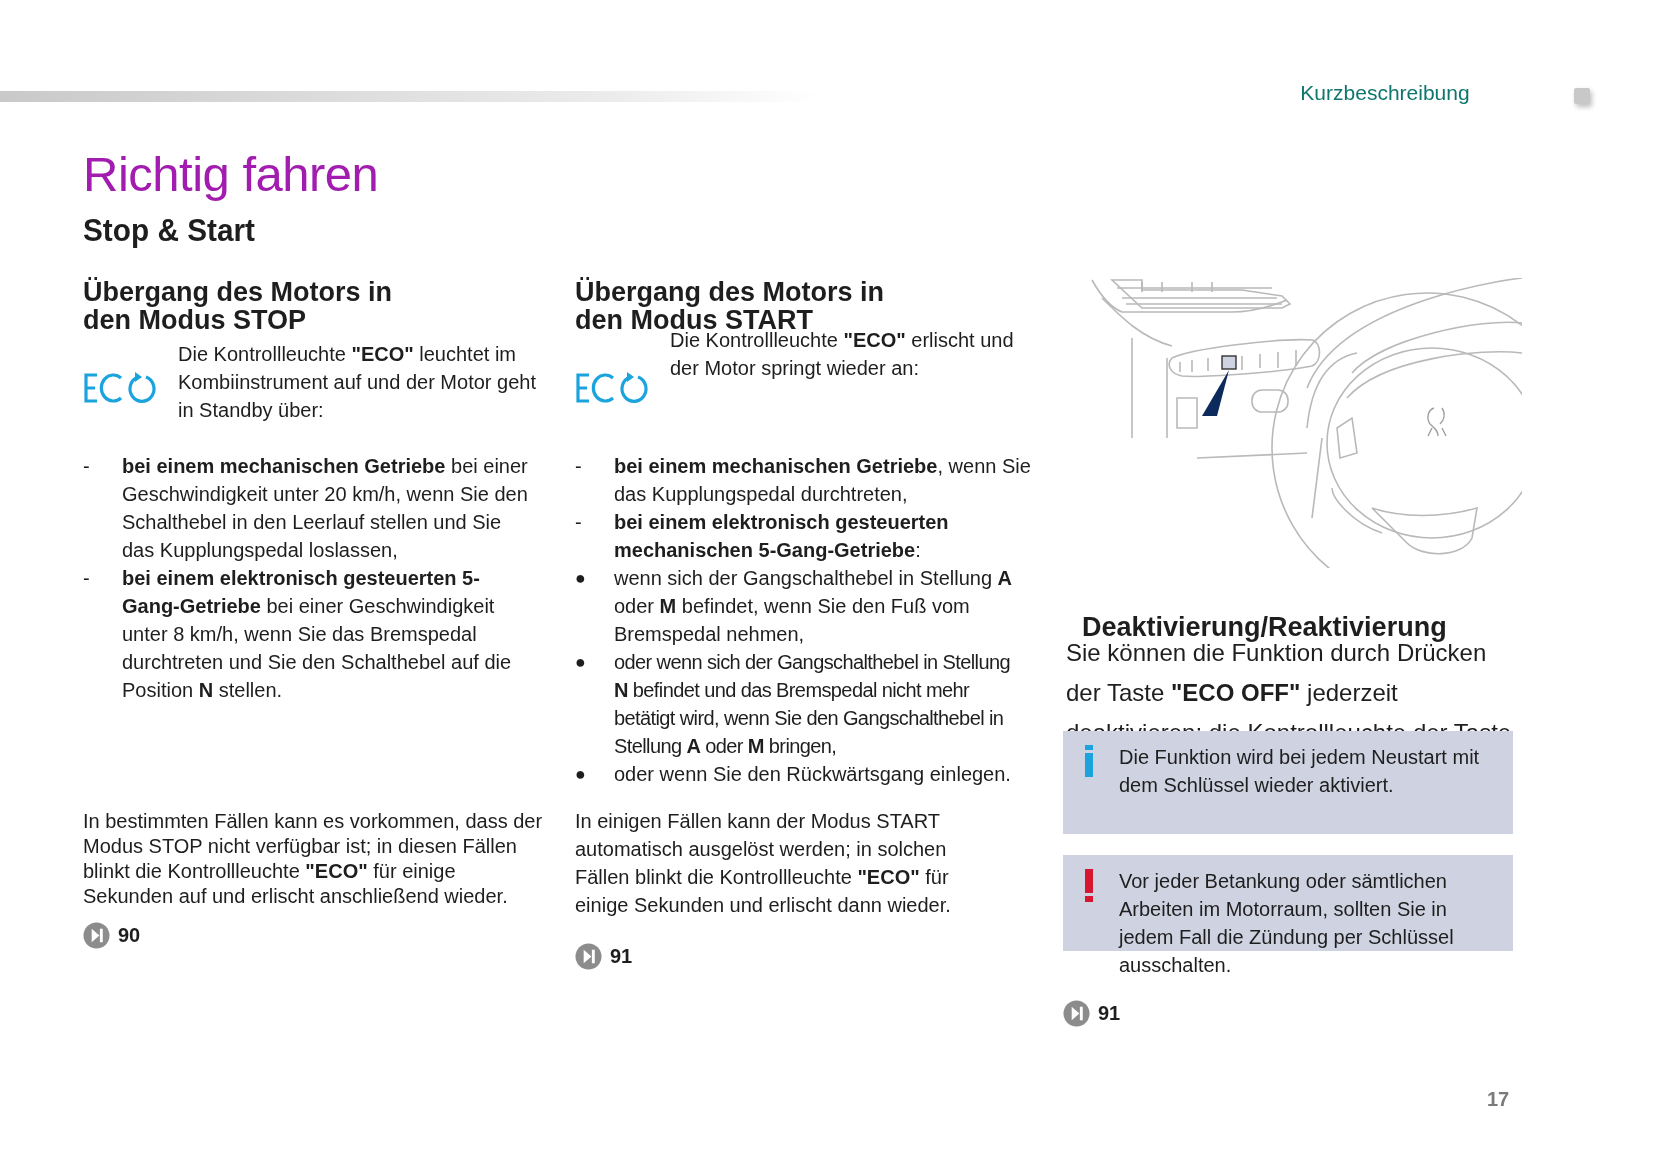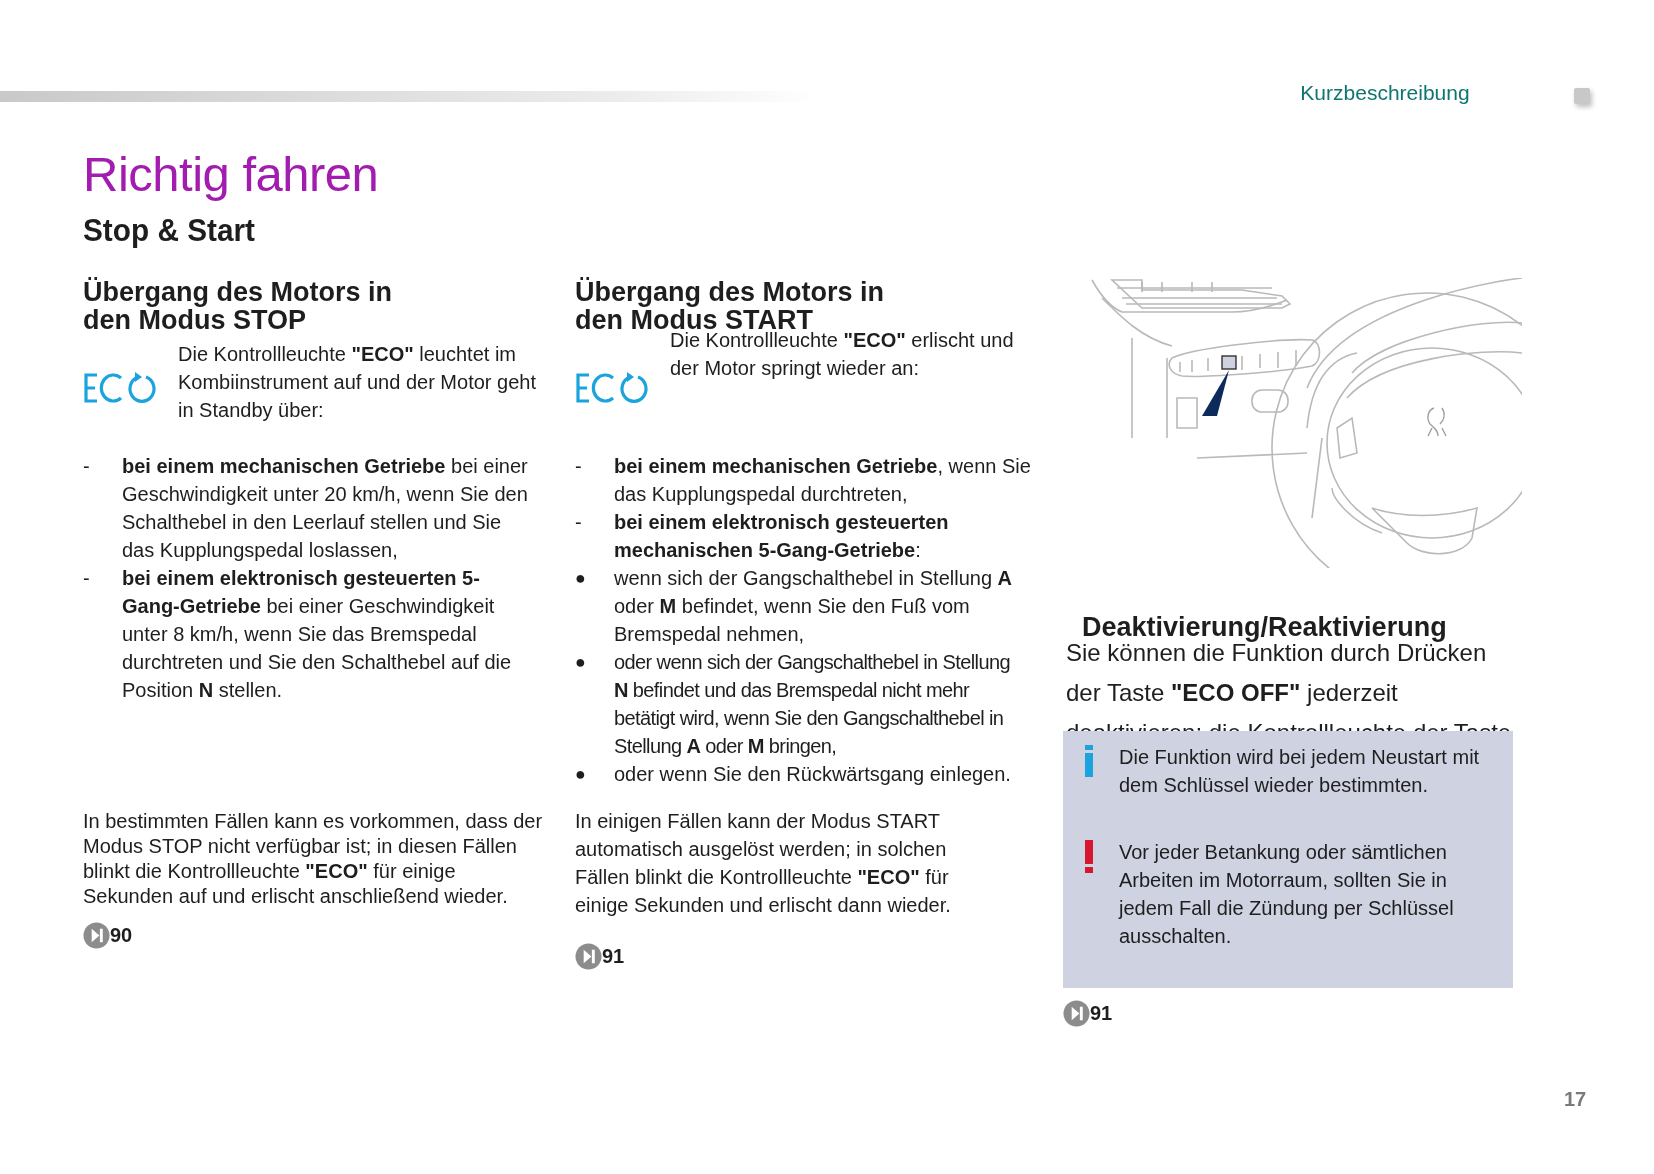--- a/index.html
+++ b/index.html
@@ -117,20 +117,21 @@
     .note {
       position: absolute;
       font-size: 20px;
       line-height: 25px;
       margin-top: 7px;
     }
     .ref {
       position: absolute;
       display: flex;
       align-items: center;
+      gap: 8px;
       font-size: 20px;
       font-weight: bold;
     }
     .ref-icon {
       width: 27px;
       height: 27px;
     }
 
     .illustration {
       position: absolute;
@@ -157,35 +158,35 @@
     }
     .callout {
       position: absolute;
       left: 1063px;
       width: 450px;
       background: #cfd2e1;
       font-size: 20px;
       line-height: 28px;
     }
     .callout-info { top: 731px; height: 103px; }
-    .callout-warn { top: 826px; height: 162px; }
+    .callout-warn { top: 855px; height: 96px; }
     .callout-icon {
       position: absolute;
       left: 21px;
       top: 14px;
     }
     .callout-text {
       position: absolute;
       left: 56px;
       top: 12px;
       right: 10px;
     }
     .page-number {
       position: absolute;
-      left: 1564px;
+      left: 1487px;
       top: 1088px;
       font-size: 20px;
       font-weight: bold;
       color: #7a7a7a;
     }
   </style>
 </head>
 <body>
 
 <div class="top-bar"></div>
@@ -341,21 +342,21 @@
 <h3 class="col3-heading">Deaktivierung/Reaktivierung</h3>
 <div class="col3-para">
   <span>Sie können die Funktion durch Drücken der Taste </span><span class="b">"ECO OFF"</span><span> jederzeit deaktivieren; die Kontrollleuchte der Taste leuchtet auf.</span>
 </div>
 
 <div class="callout callout-info">
   <svg class="callout-icon" width="10" height="32" viewBox="0 0 10 32">
     <rect x="1" y="0" width="8" height="5" fill="#1ba3dd"></rect>
     <rect x="1" y="8" width="8" height="24" fill="#1ba3dd"></rect>
   </svg>
-  <div class="callout-text">Die Funktion wird bei jedem Neustart mit dem Schlüssel wieder bestimmten.</div>
+  <div class="callout-text">Die Funktion wird bei jedem Neustart mit dem Schlüssel wieder aktiviert.</div>
 </div>
 
 <div class="callout callout-warn">
   <svg class="callout-icon" width="10" height="34" viewBox="0 0 10 34">
     <rect x="1" y="0" width="8" height="24" fill="#d7172f"></rect>
     <rect x="1" y="27" width="8" height="6" fill="#d7172f"></rect>
   </svg>
   <div class="callout-text">Vor jeder Betankung oder sämtlichen Arbeiten im Motorraum, sollten Sie in jedem Fall die Zündung per Schlüssel ausschalten.</div>
 </div>
 

